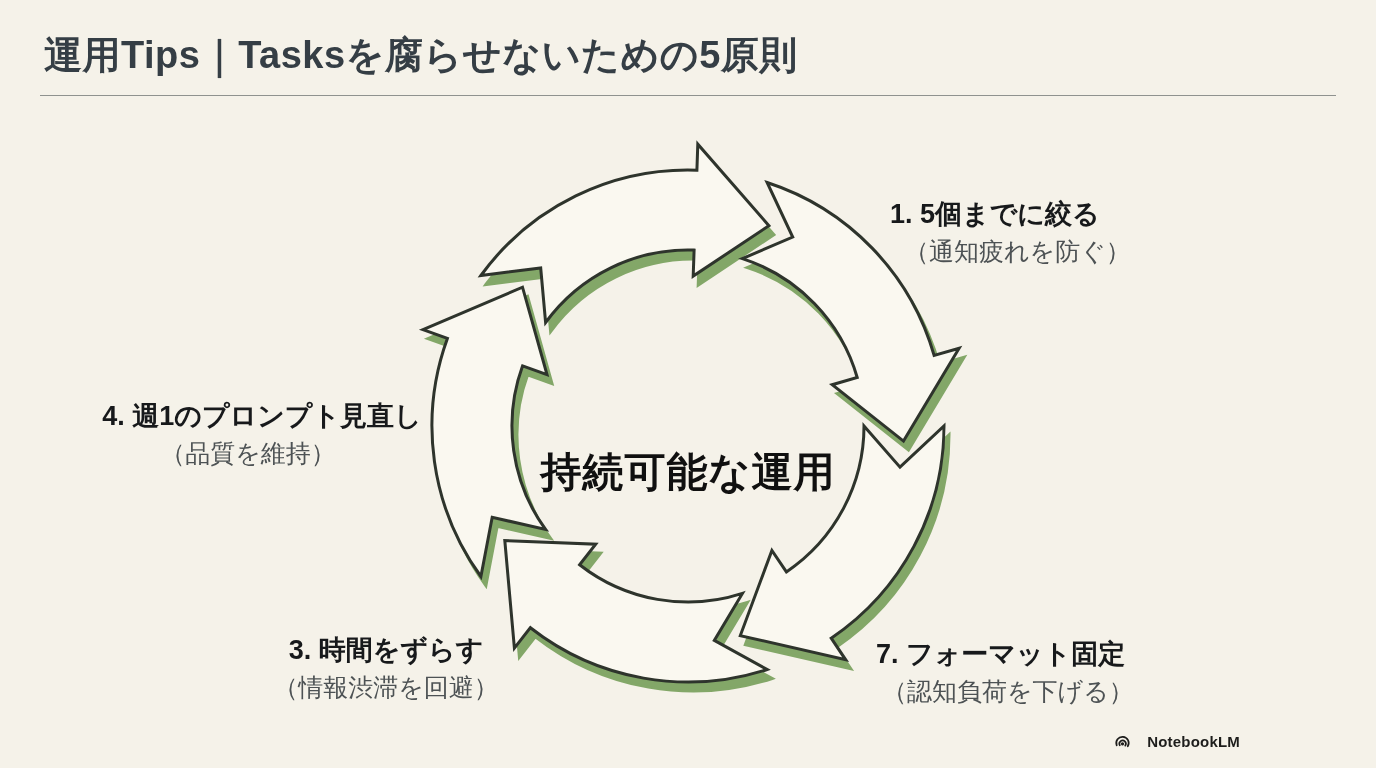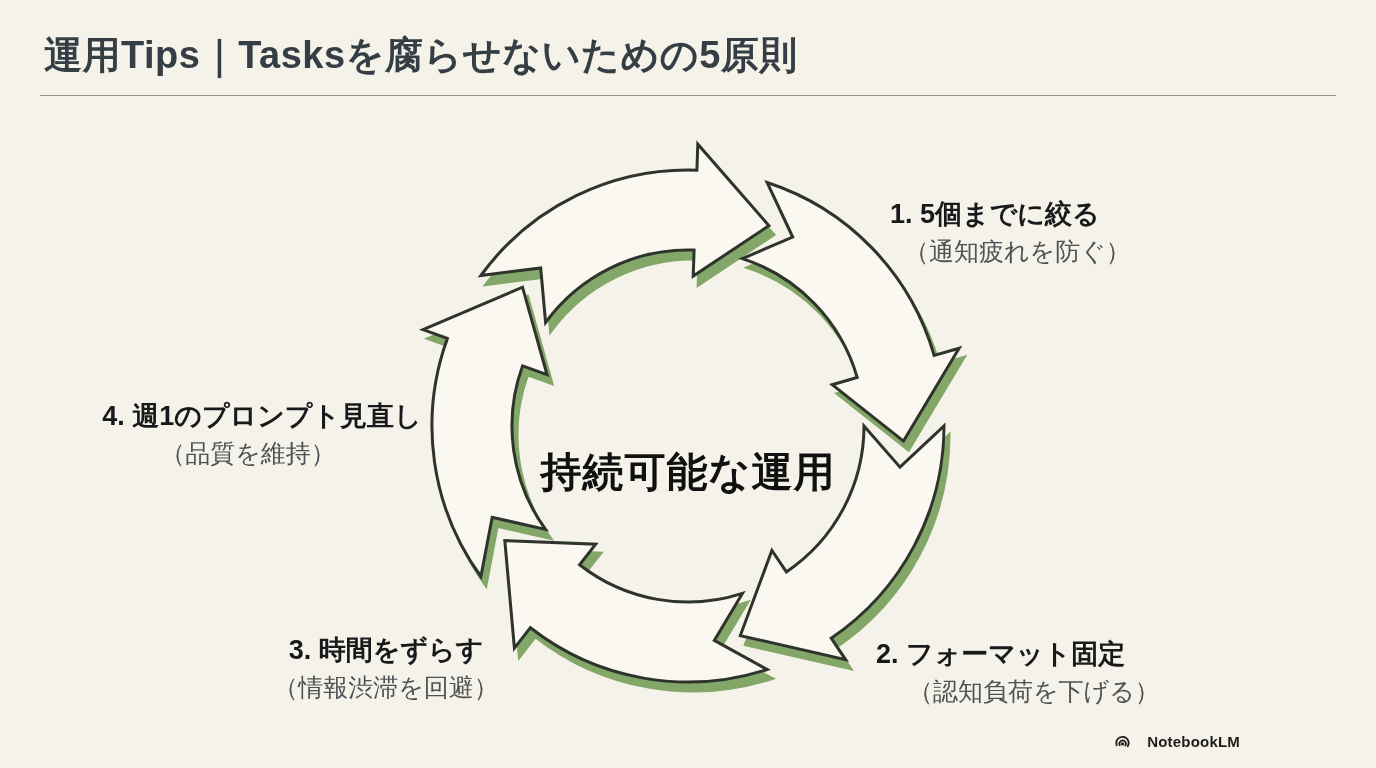--- a/index.html
+++ b/index.html
@@ -28,21 +28,21 @@
     text-align:center;font-size:41px;font-weight:800;color:#101010;
     letter-spacing:1px;white-space:nowrap;margin-top:40px;
   }
   
   .principle{position:absolute;white-space:nowrap;}
   .p-label{font-size:27px;font-weight:800;color:#17191b;line-height:34px;}
   .p-note{font-size:25px;font-weight:400;color:#4d5254;line-height:40px;}
   #p1{left:890px;top:197px;text-align:left;}
   #p1 .p-note{margin-left:14px;}
   #p2{left:876px;top:637px;text-align:left;}
-  #p2 .p-note{margin-left:32px;}
+  #p2 .p-note{margin-left:6px;}
   #p3{left:252px;top:633px;width:268px;text-align:center;}
   #p4{left:88px;top:399px;width:348px;text-align:center;}
   #p4 .p-note{margin-right:28px;}
   #p5{left:270px;top:157px;width:268px;text-align:center;}
   
   .brand{
     position:absolute;right:12px;bottom:18px;
     display:flex;align-items:center;gap:16px;
   }
   .brand-text{font-size:15px;font-weight:600;color:#1d1d1b;letter-spacing:0.2px;}
@@ -70,21 +70,21 @@
     </svg>
 
   <div class="center-label">持続可能な運用</div>
 
   <div class="principle" id="p1">
     <div class="p-label">1. 5個までに絞る</div>
     <div class="p-note">（通知疲れを防ぐ）</div>
   </div>
 
   <div class="principle" id="p2">
-    <div class="p-label">2. フォーマット固定</div>
+    <div class="p-label">7. フォーマット固定</div>
     <div class="p-note">（認知負荷を下げる）</div>
   </div>
 
   <div class="principle" id="p3">
     <div class="p-label">3. 時間をずらす</div>
     <div class="p-note">（情報渋滞を回避）</div>
   </div>
 
   <div class="principle" id="p4">
     <div class="p-label">4. 週1のプロンプト見直し</div>

